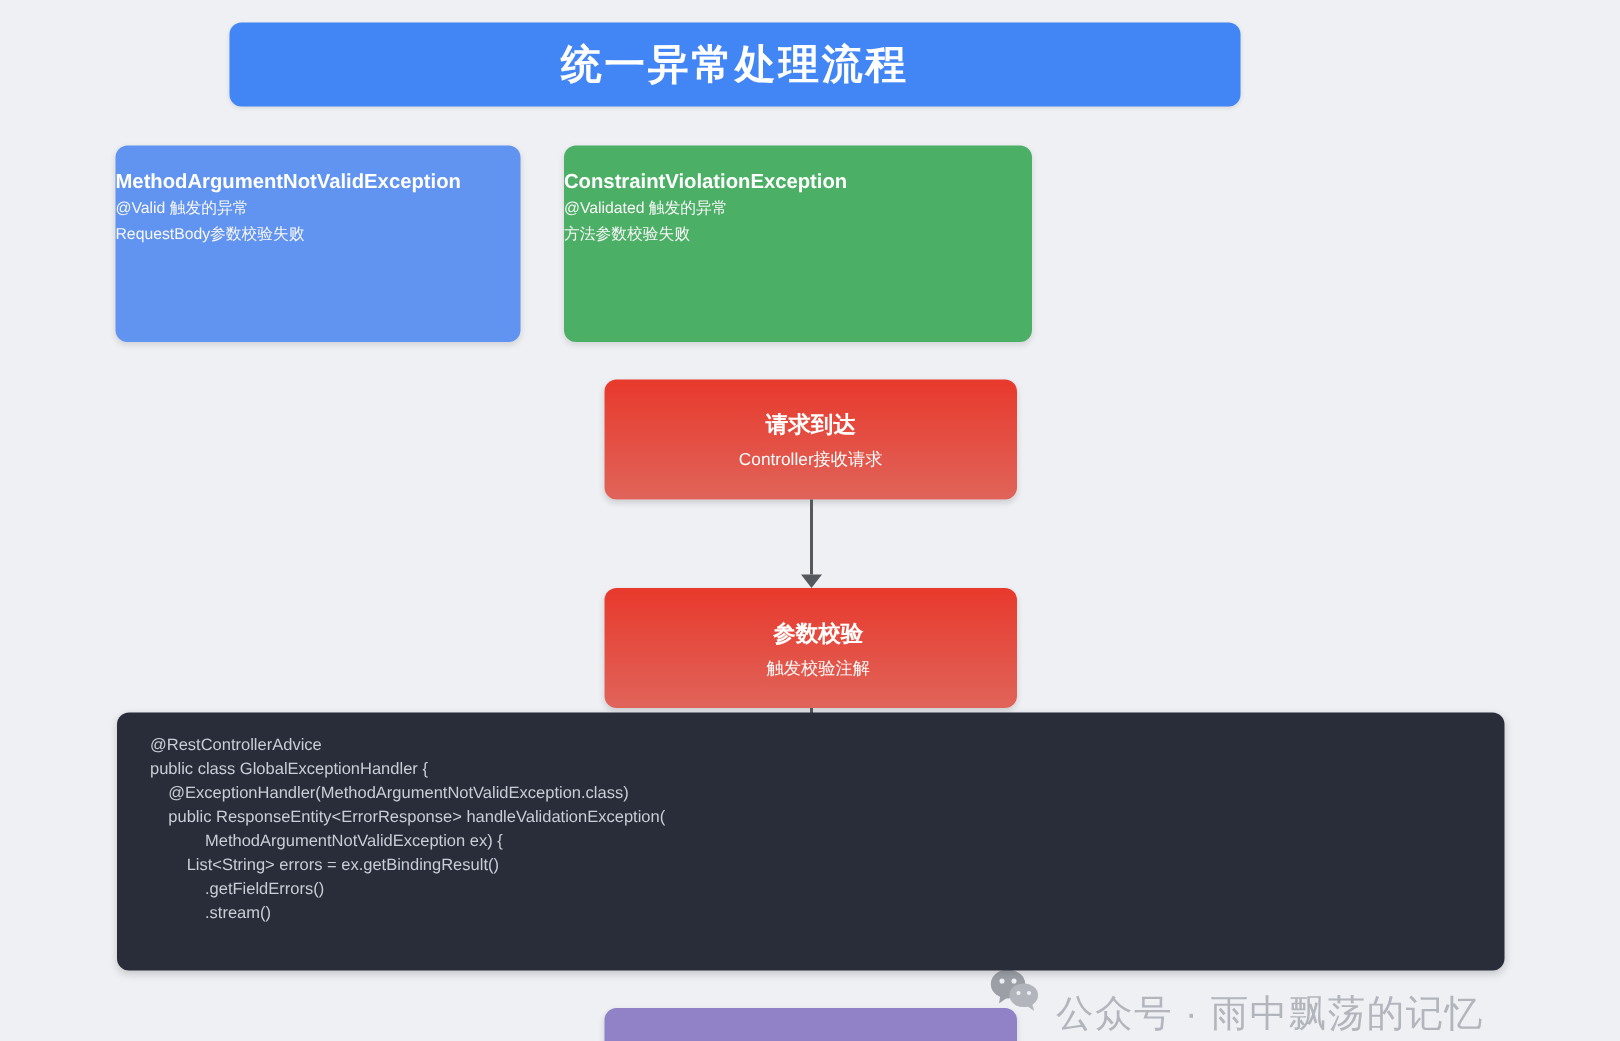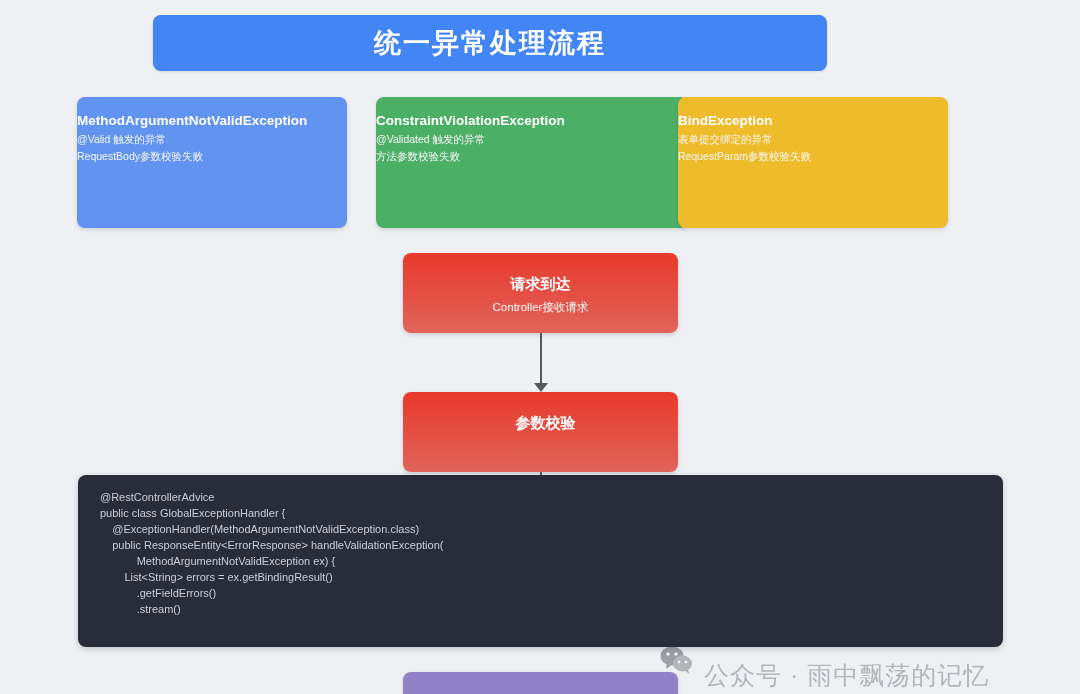--- a/index.html
+++ b/index.html
@@ -196,38 +196,34 @@
     <span class="card-line">@Valid 触发的异常</span>
     <span class="card-line">RequestBody参数校验失败</span>
   </div>
 
   <div class="card card-green">
     <span class="card-title">ConstraintViolationException</span>
     <span class="card-line">@Validated 触发的异常</span>
     <span class="card-line">方法参数校验失败</span>
   </div>
 
-  <div class="card card-yellow">
-    <span class="card-title">BindException</span>
-    <span class="card-line">表单提交绑定的异常</span>
-    <span class="card-line">RequestParam参数校验失败</span>
-  </div>
 
   <div class="step step-red step-1">
     <span class="step-title">请求到达</span>
     <span class="step-sub">Controller接收请求</span>
   </div>
 
   <div class="connector conn-1">
     <div class="line"></div>
     <div class="head"></div>
   </div>
 
   <div class="step step-red step-2">
     <span class="step-title">参数校验</span>
+    <span class="step-sub">触发校验注解</span>
   </div>
 
   <div class="connector conn-2">
     <div class="line"></div>
     <div class="head"></div>
   </div>
 
   <div class="code-block">
     <span class="code-line">@RestControllerAdvice</span>
     <span class="code-line">public class GlobalExceptionHandler {</span>

